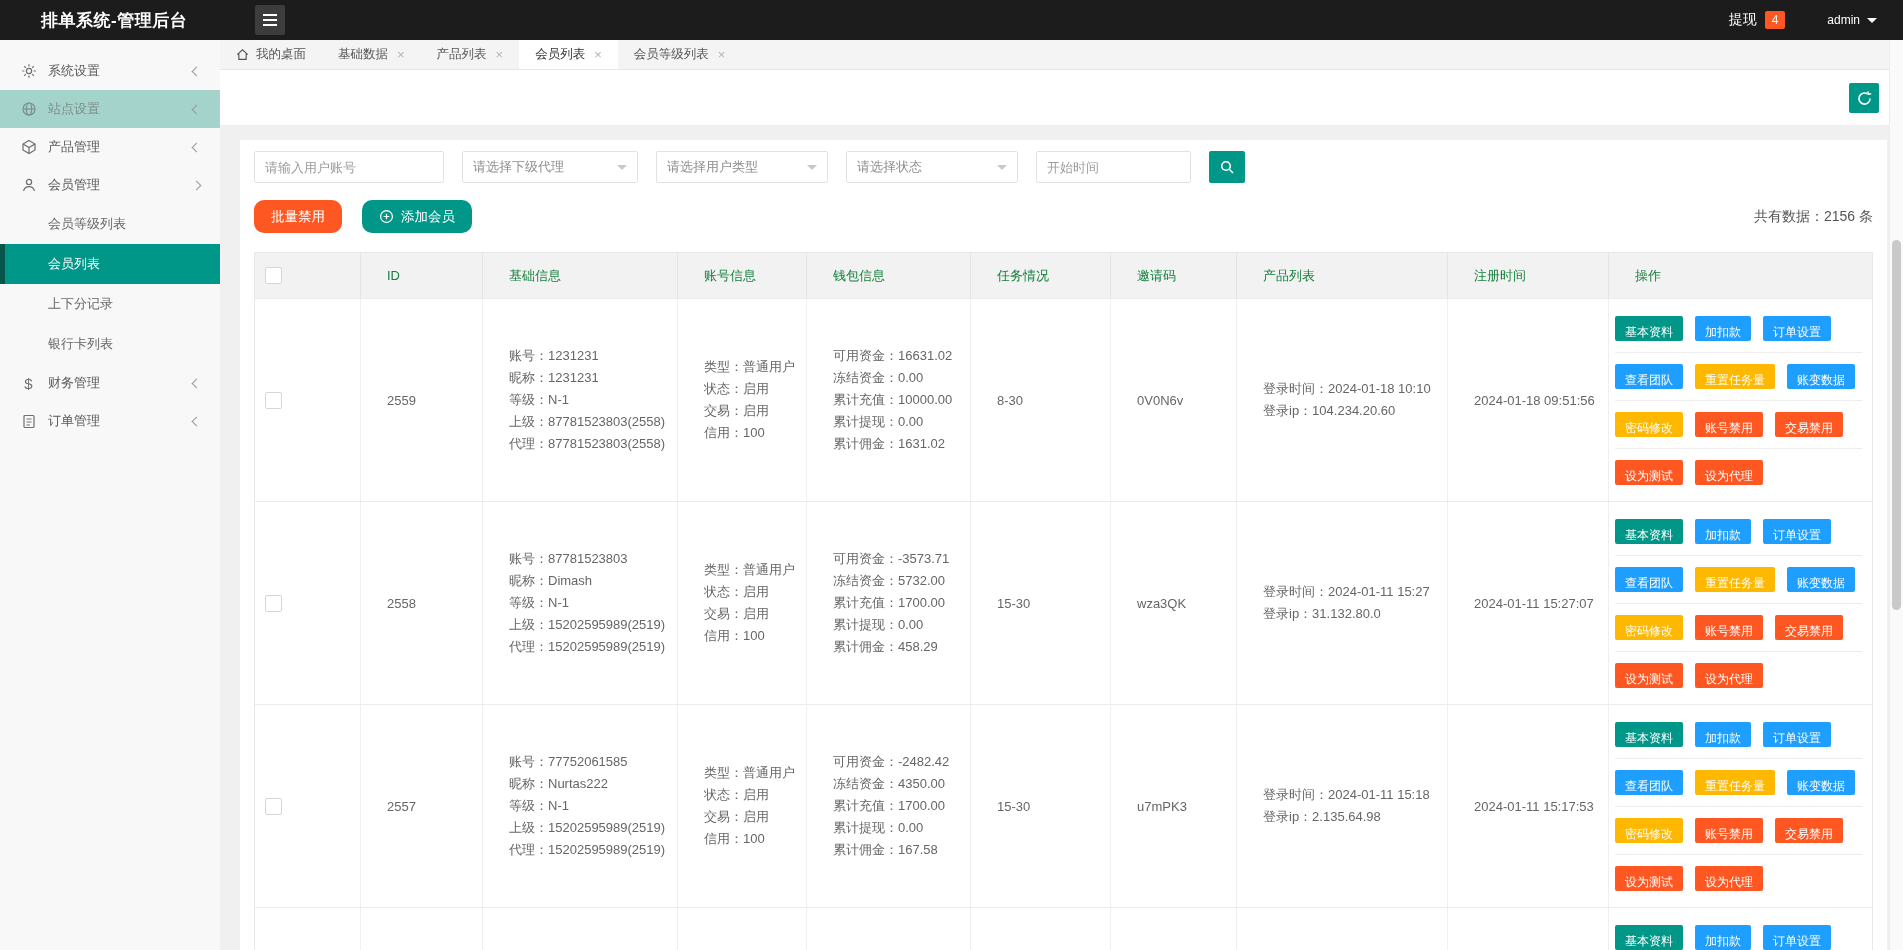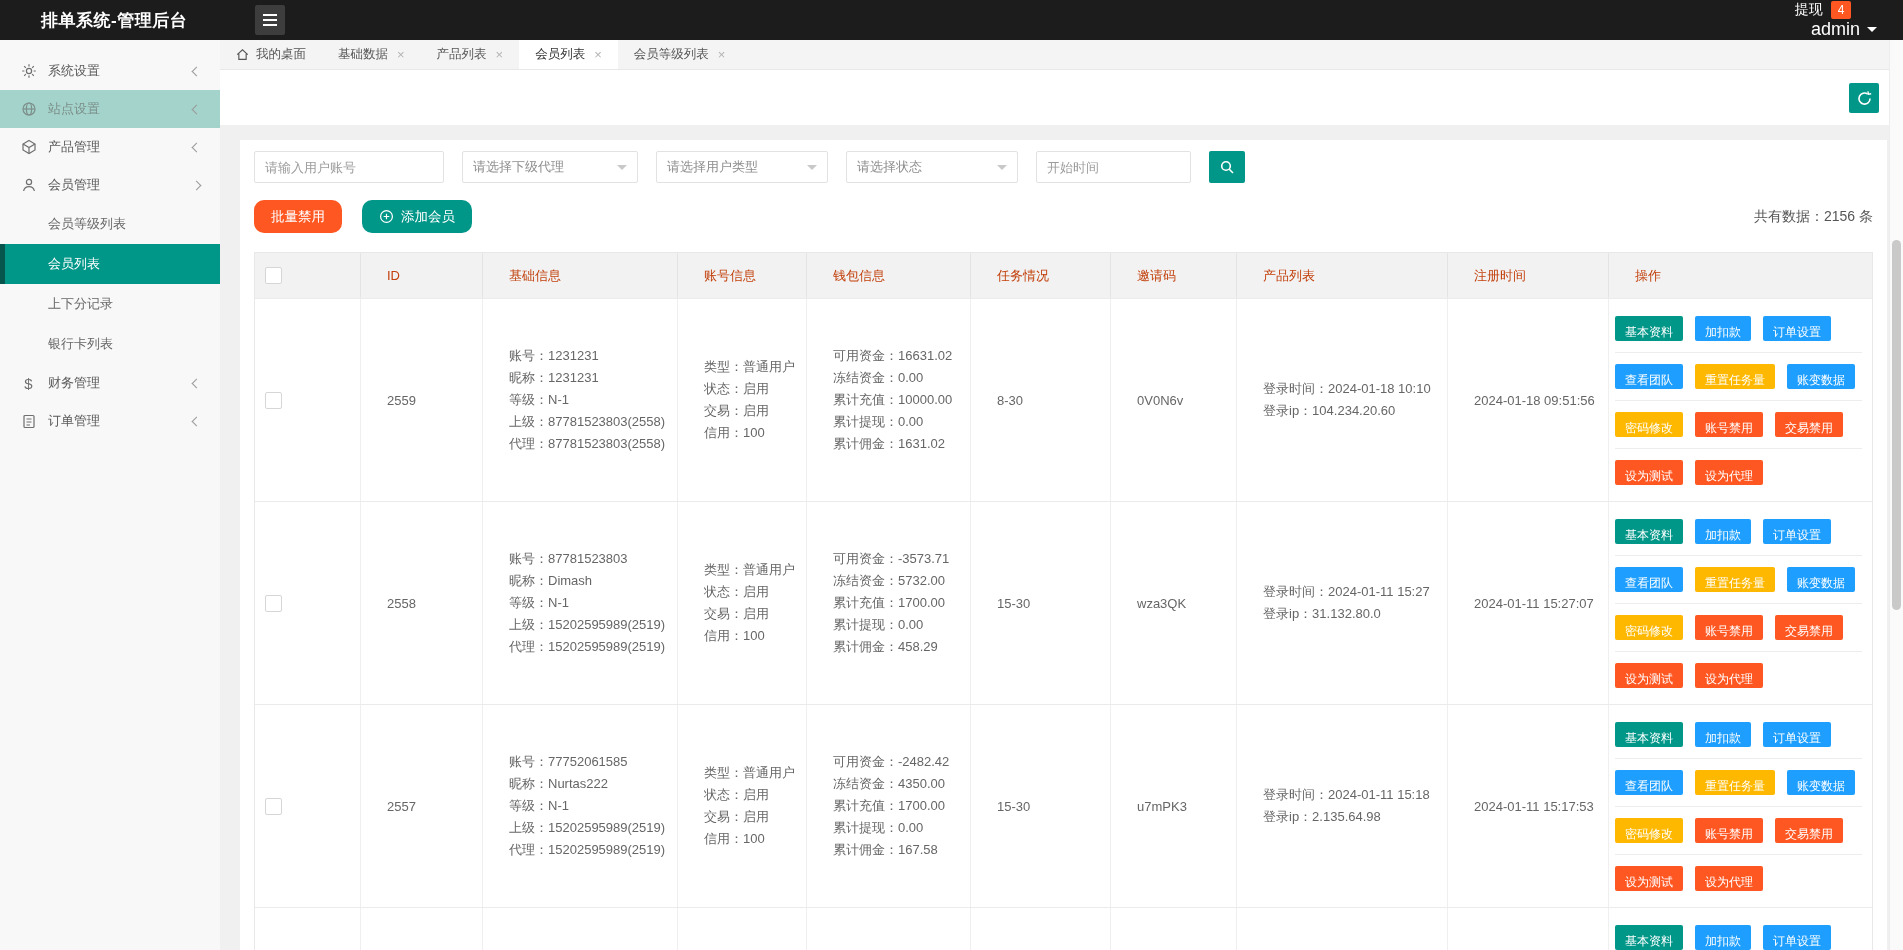--- a/index.html
+++ b/index.html
@@ -5,24 +5,24 @@
   * { margin:0; padding:0; box-sizing:border-box; }
   html,body { width:1903px; height:950px; overflow:hidden; background:#f0f0f0;
     font-family:"Liberation Sans","DejaVu Sans",sans-serif; }
   
   .header { position:absolute; left:0; top:0; width:1903px; height:40px; background:#1c1c1c;
     display:flex; align-items:center; z-index:30;padding-left:23px; }
   .header-title { width:220px; padding-left:18px; color:#fff; font-size:17px; font-weight:bold; letter-spacing:.5px; }
   .burger { width:30px; height:30px; margin-left:12px; background:#3d3d3d; border-radius:2px;
     display:flex; flex-direction:column; justify-content:center; align-items:center; gap:3px; cursor:pointer; }
   .burger span { display:block; width:14px; height:2px; background:#ffffff; }
-  .header-right { margin-left:auto; display:flex; align-items:center; padding-right:26px;flex-direction:column; }
+  .header-right { margin-left:auto; display:flex; padding-right:26px; }
   .withdraw { color:#fff; font-size:14px; cursor:pointer; display:flex; align-items:center; }
   .badge { background:#FF5722; color:#fff; font-size:12px; border-radius:2px; padding:2px 7px; margin-left:8px; }
-  .user { color:#fff; font-size:18px; margin-left:42px; display:flex; align-items:center; cursor:pointer; }
+  .user { color:#fff; font-size:12px; margin-left:42px; display:flex; align-items:center; cursor:pointer; }
   .caret-down-white { width:0; height:0; border-left:5px solid transparent; border-right:5px solid transparent;
     border-top:5px solid #fff; margin-left:7px; }
   
   .sidebar { position:absolute; left:0; top:40px; bottom:0; width:220px; background:#f8f8f8; padding-top:12px; z-index:20; }
   .side-item { height:38px; display:flex; align-items:center; padding:0 20px; font-size:13px; color:#595959; cursor:pointer; position:relative; }
   .side-item .sicon { width:17px; height:17px; margin-right:11px; color:#6f6f6f; flex:0 0 17px; display:flex; align-items:center; justify-content:center; }
   .side-item.site { background:#a3d3ca; color:#7d8f8b; }
   .side-item.site .sicon { color:#7d8f8b; }
   .chev { width:7px; height:7px; margin-left:auto; border-left:1.5px solid #9a9a9a; border-bottom:1.5px solid #9a9a9a; }
   .chev.left { transform:rotate(45deg); }
@@ -56,21 +56,21 @@
   .actions-row { display:flex; align-items:center; margin-top:17px; }
   .big-btn { height:33px; border:none; border-radius:10px; color:#fff; font-size:13.5px; padding:0 17px; cursor:pointer;
     display:flex; align-items:center; font-family:"Liberation Sans","DejaVu Sans",sans-serif; }
   .bg-red { background:#FF5722; } .bg-teal { background:#009688; }
   .big-btn .plus-ic { width:15px; height:15px; margin-right:7px; }
   .total { margin-left:auto; font-size:14px; color:#555; }
   
   .table { margin-top:19px; border:1px solid #e8e8e8; border-bottom:none; }
   .trow { display:grid; grid-template-columns:106px 122px 195px 129px 164px 140px 126px 211px 161px 1fr; }
   .thead { background:#f2f2f2; height:45px; }
-  .th { display:flex; align-items:center; padding-left:26px; font-size:13px; color:#c2410c; border-right:1px solid #e4e4e4; }
+  .th { display:flex; align-items:center; padding-left:26px; font-size:13px; color:#15803d; border-right:1px solid #e4e4e4; }
   .th:last-child { border-right:none; }
   .tbody-row { height:203px; border-top:1px solid #ebebeb; background:#fff; }
   .td { display:flex; align-items:center; padding-left:26px; font-size:13px; color:#666; border-right:1px solid #efefef; overflow:hidden; }
   .td:last-child { border-right:none; }
   .td.check, .th.check { padding-left:10px; }
   .lines div { line-height:22px; white-space:nowrap; }
   .checkbox { width:17px; height:17px; background:#fff; border:1px solid #d6d6d6; border-radius:2px; cursor:pointer; }
   
   .td.op { flex-direction:column; align-items:stretch; justify-content:center; padding:0 10px 0 6px; }
   .op-group { display:flex; padding:11px 0; border-bottom:1px solid #ededed; }

